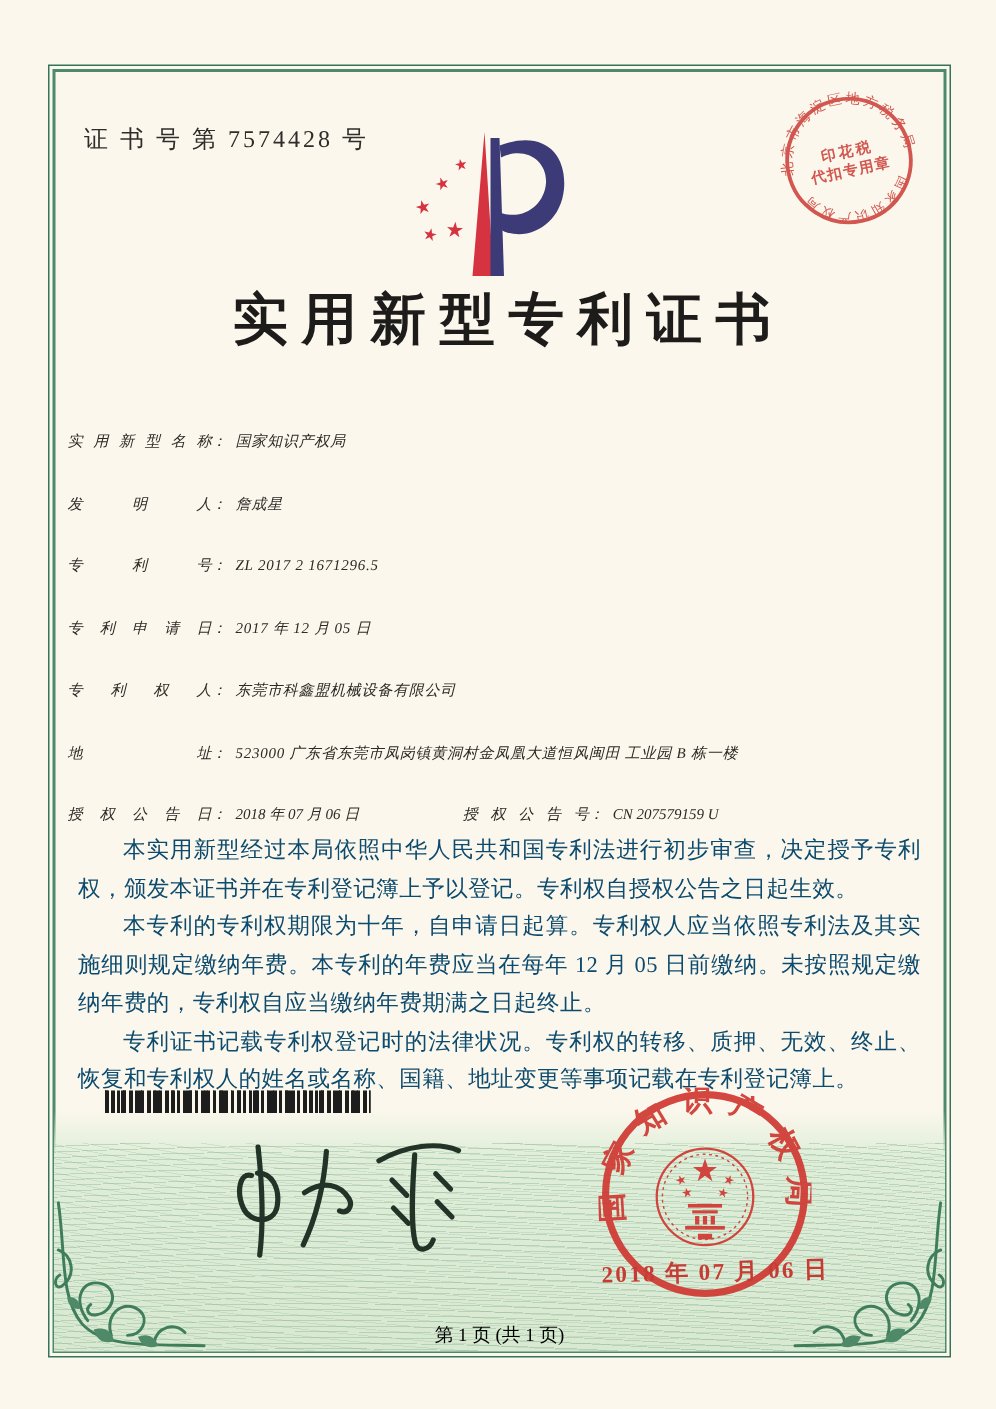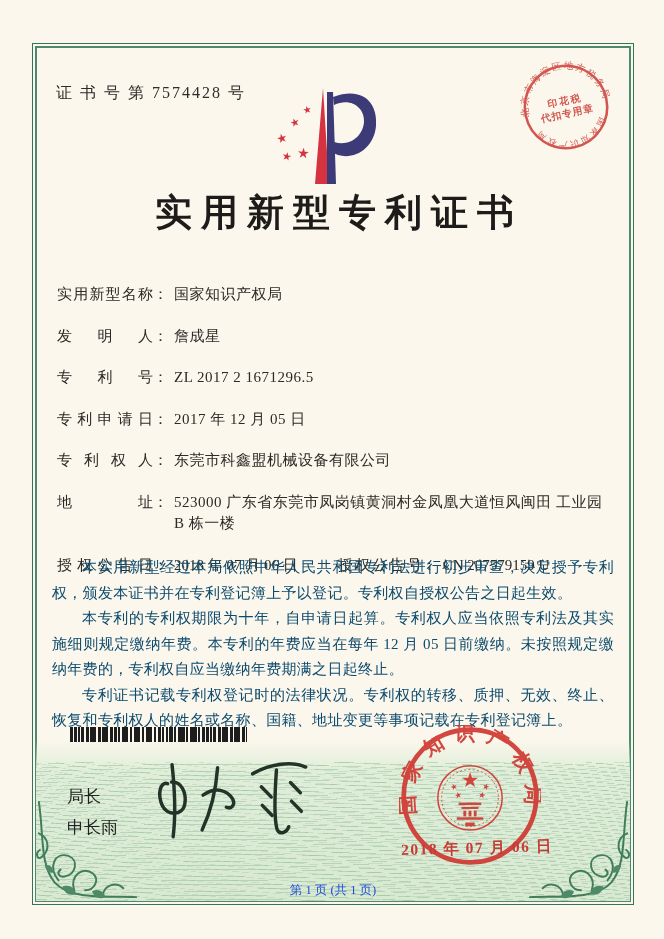--- a/index.html
+++ b/index.html
@@ -36,28 +36,28 @@
   
   .cert-no{position:absolute;left:56px;top:83px;font-size:16px;letter-spacing:2px;color:#2e2d29;}
   .logo{position:absolute;left:270px;top:84px;}
   .tax-stamp{position:absolute;left:517px;top:58px;transform:rotate(-12deg);opacity:.92;}
   .title{
     position:absolute;left:0;right:0;top:188px;text-align:center;
     font-size:37px;font-weight:bold;letter-spacing:9px;color:#1d1c1a;padding-left:14px;
   }
 
   
-  .fields{position:absolute;left:57px;top:284px;width:552px;font-size:15px;line-height:21.5px;}
+  .fields{position:absolute;left:45px;top:284px;width:552px;font-size:10px;line-height:21.5px;font-style:italic;}
   .frow{display:flex;margin-bottom:20px;}
   .flabel{width:96px;text-align:justify;text-align-last:justify;flex:none;white-space:pre;}
   .fcolon{flex:none;margin-right:6px;}
   .fvalue{flex:1;letter-spacing:.5px;}
   .frow.grant{margin-bottom:0;}
   .grant-right{display:flex;margin-left:40px;}
-  .grant-right .flabel{width:84px;}
+  .grant-right .flabel{width:84px;margin-left:29px;}
 
   
   .paras{position:absolute;left:52px;right:50px;top:555px;font-size:15px;line-height:25.5px;
          text-align:justify;letter-spacing:.3px;color:#0c4a6e;}
   .paras p{margin:0;text-indent:2em;}
 
   
   .barcode{
     position:absolute;left:70px;top:727px;width:177px;height:15px;
     background:
@@ -65,21 +65,21 @@
       repeating-linear-gradient(90deg,#1d1d1d 0 1px,transparent 1px 6px),
       repeating-linear-gradient(90deg,#1d1d1d 0 3px,transparent 3px 11px);
   }
   .official{position:absolute;left:67px;top:781px;font-family:"Liberation Sans","DejaVu Sans",sans-serif;
             font-size:17px;font-weight:500;line-height:31px;color:#222;}
   .signature{position:absolute;left:150px;top:750px;transform:rotate(-3deg);}
   .office-seal{position:absolute;left:399px;top:725px;opacity:.93;}
   .seal-date{position:absolute;left:401px;top:838px;font-size:15.5px;letter-spacing:1.5px;
              color:#c63c35;font-weight:bold;transform:rotate(-1.5deg);}
 
-  .footer{position:absolute;left:33px;right:31px;top:882px;text-align:center;font-size:12.5px;color:#1d4ed8;}
+  .footer{position:absolute;left:33px;right:31px;top:882px;text-align:center;font-size:12.5px;color:#000000;}
 
   svg text{font-family:"Liberation Serif","DejaVu Serif",serif;}
 </style>
 </head>
 <body>
 
 <div class="page">
 
   <div class="frame">
     <div class="frame-inner"></div>
@@ -184,24 +184,20 @@
   </div>
 
   <div class="paras">
     <p>本实用新型经过本局依照中华人民共和国专利法进行初步审查，决定授予专利权，颁发本证书并在专利登记簿上予以登记。专利权自授权公告之日起生效。</p>
     <p>本专利的专利权期限为十年，自申请日起算。专利权人应当依照专利法及其实施细则规定缴纳年费。本专利的年费应当在每年 12 月 05 日前缴纳。未按照规定缴纳年费的，专利权自应当缴纳年费期满之日起终止。</p>
     <p>专利证书记载专利权登记时的法律状况。专利权的转移、质押、无效、终止、恢复和专利权人的姓名或名称、国籍、地址变更等事项记载在专利登记簿上。</p>
   </div>
 
   <div class="barcode"></div>
 
-  <div class="official">
-    <div>局长</div>
-    <div>申长雨</div>
-  </div>
 
   <svg class="signature" width="200" height="100" viewBox="0 0 150 75">
     <g stroke="#223428" stroke-width="2.6" fill="none" stroke-linecap="round" stroke-linejoin="round">
       <path d="M14,22 C8,20 6,30 9,38 C12,46 24,47 26,38 C28,29 24,21 17,21"></path>
       <path d="M18,8 C19,25 19,45 16,62"></path>
       <path d="M52,12 C50,28 45,45 38,58"></path>
       <path d="M40,32 C50,26 58,29 62,36 C64,40 61,44 57,42"></path>
       <path d="M78,18 C92,11 108,10 118,15"></path>
       <path d="M96,16 C94,32 92,50 94,60 C95,65 101,64 103,59"></path>
       <path d="M84,28 l7,8"></path>

